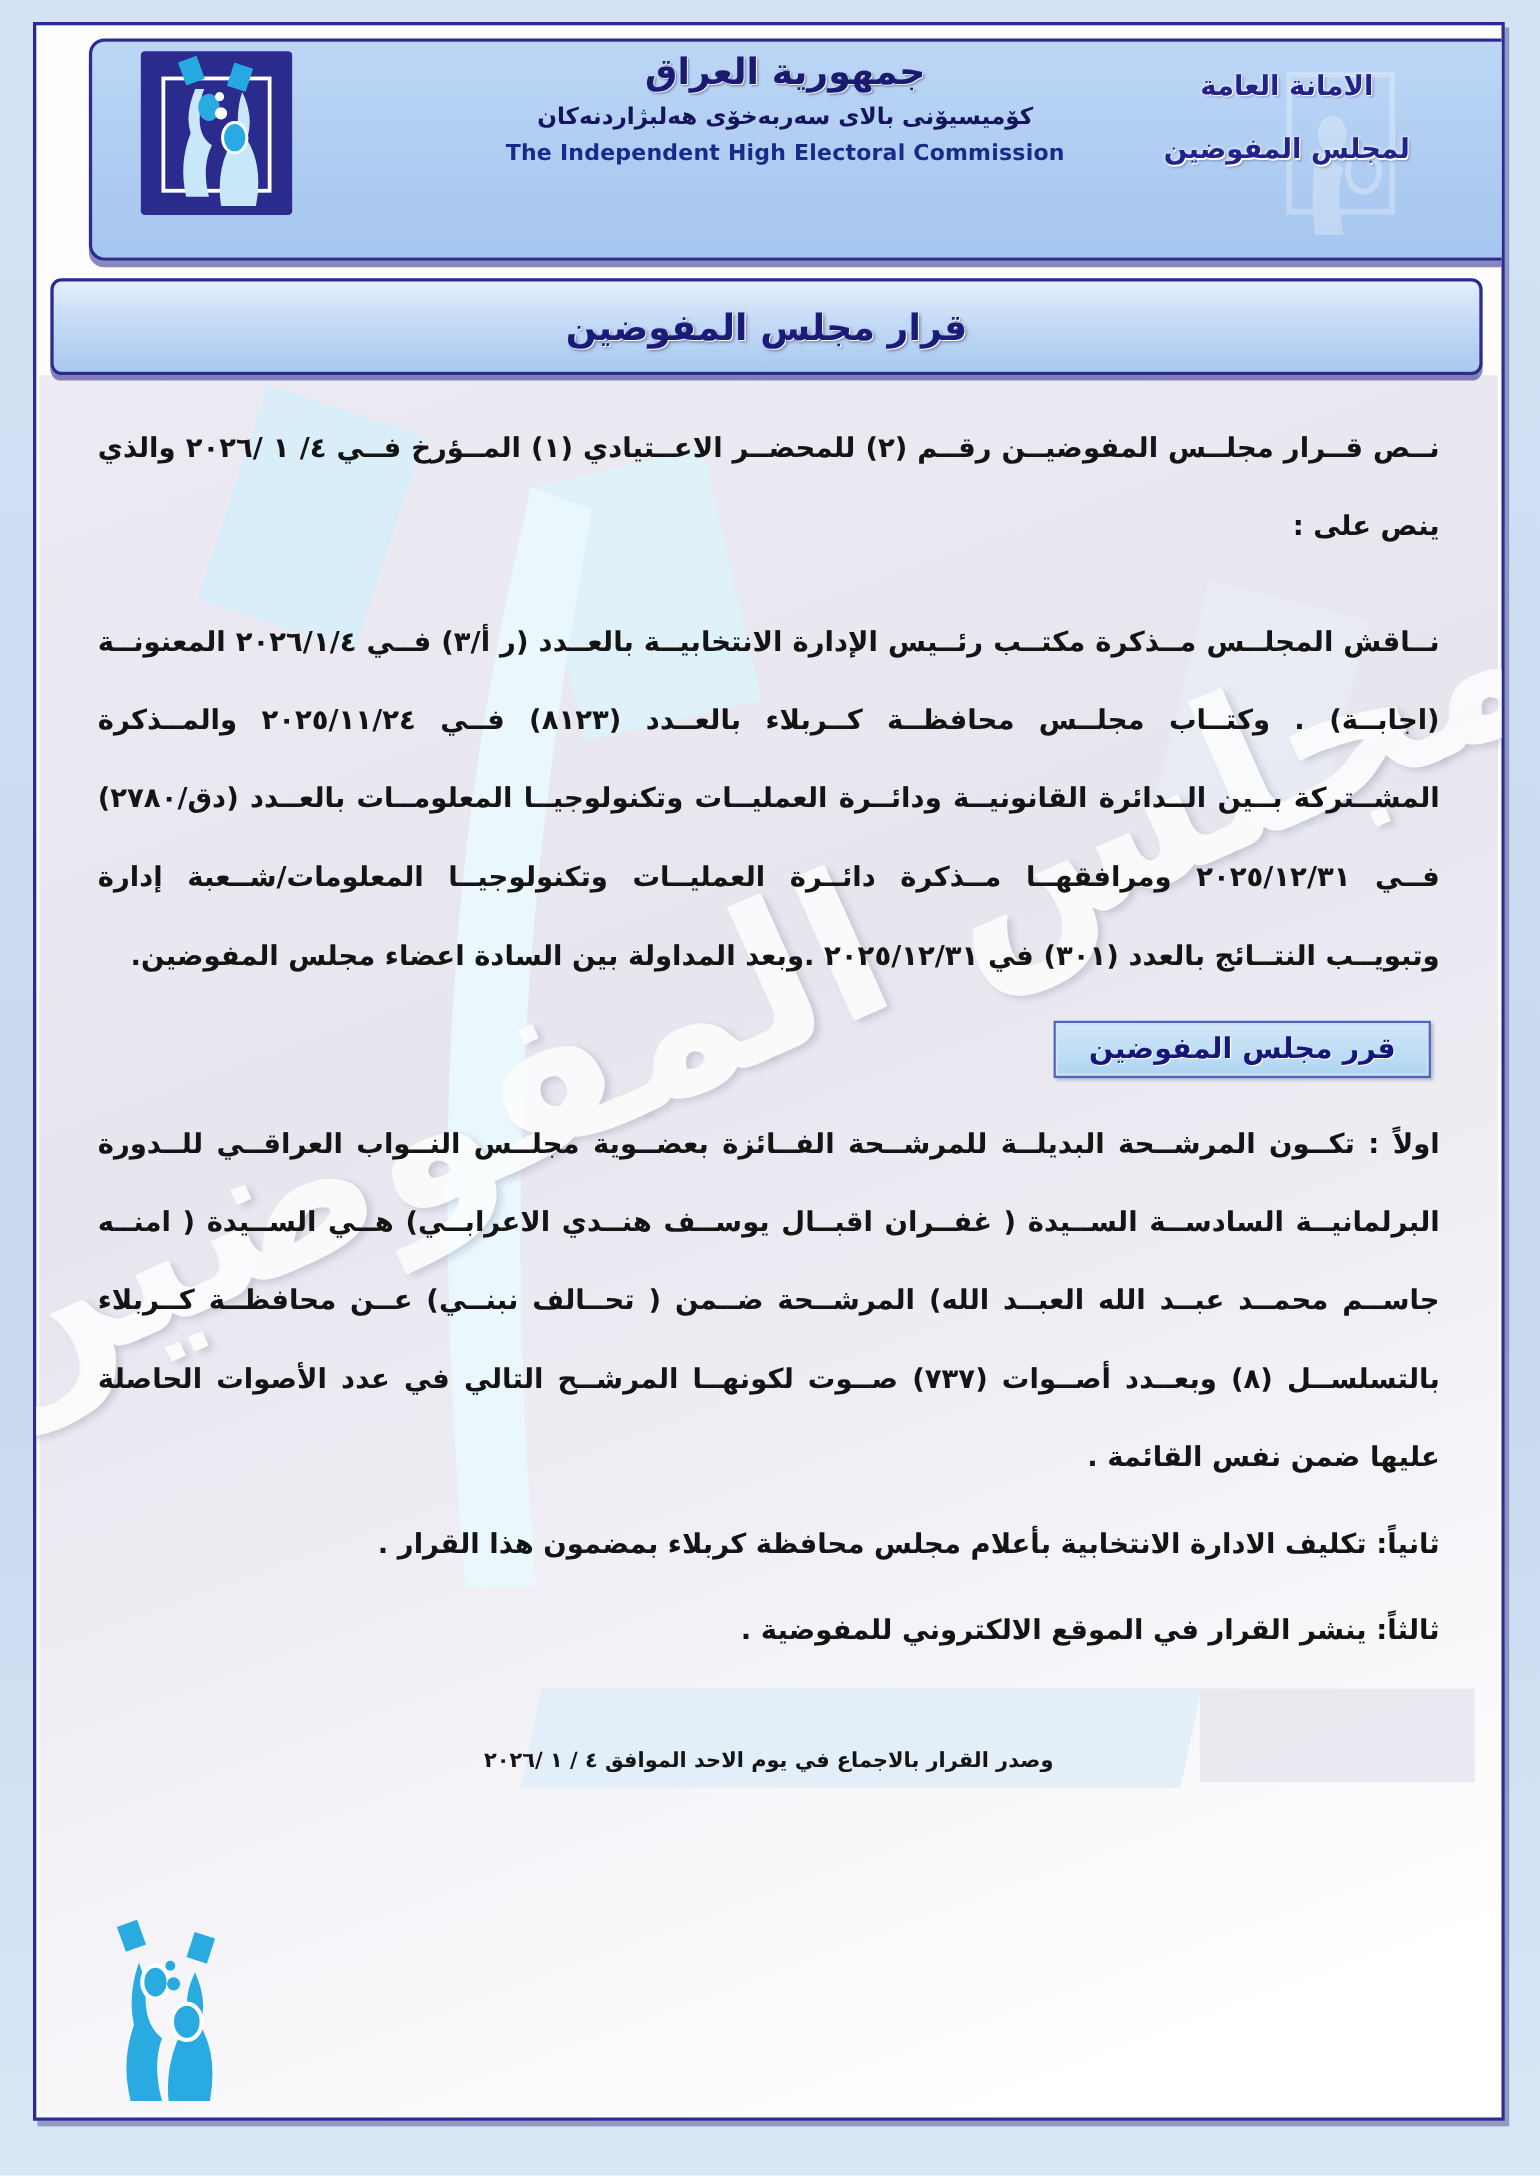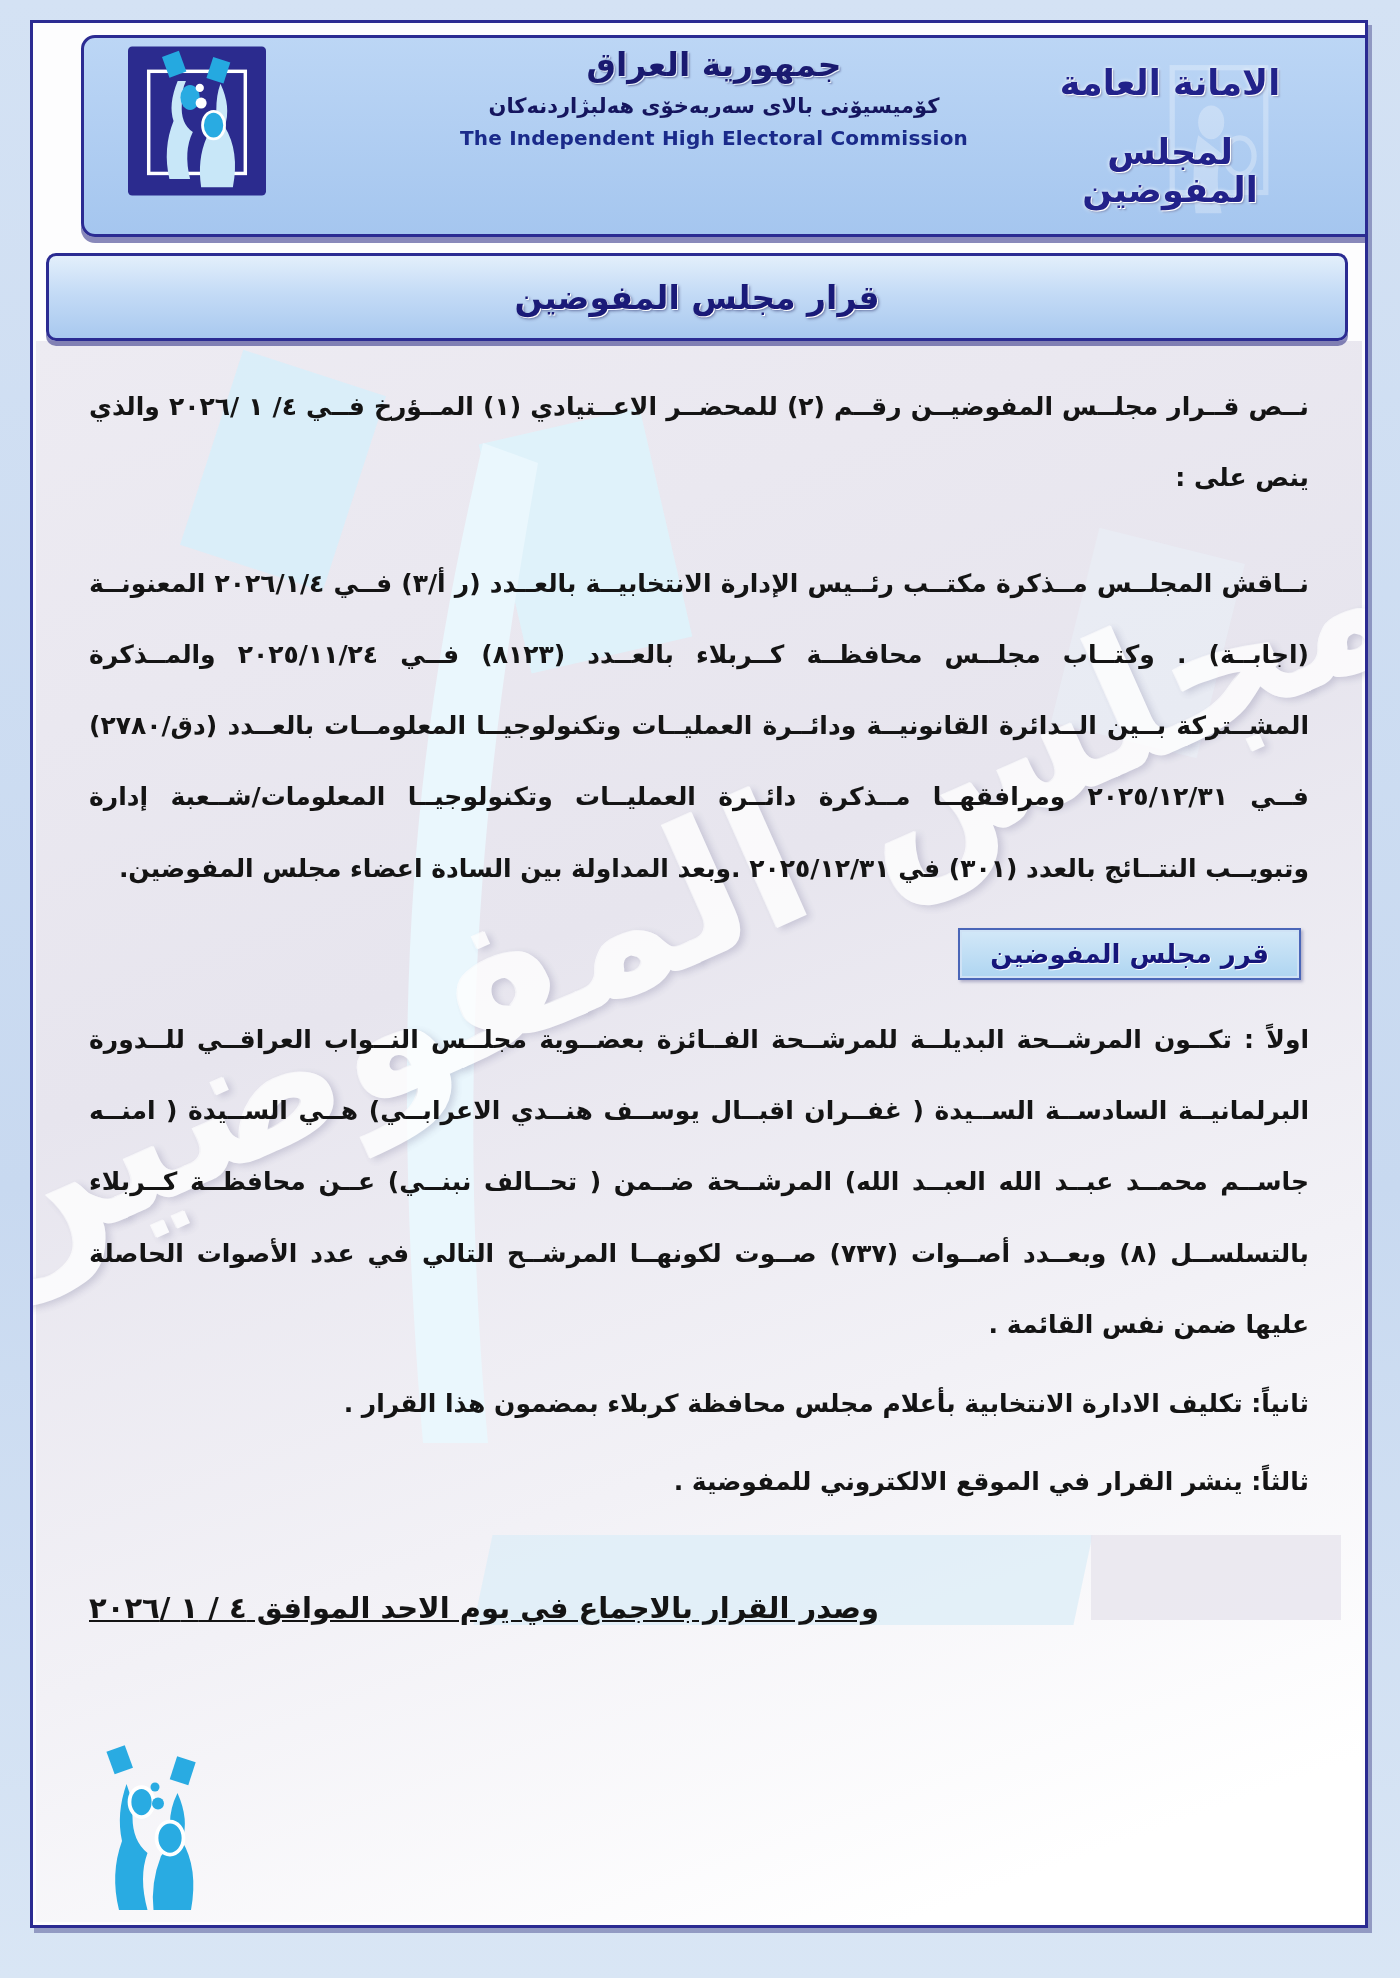--- a/index.html
+++ b/index.html
@@ -15,21 +15,21 @@
               border:3px solid #2b2b92;border-radius:14px;
               box-shadow:0 6px 0 rgba(40,40,130,.55);z-index:5;margin-left:35px;}
   .logo-box{position:absolute;left:44px;top:8px;width:138px;height:150px;}
   .org-block{position:absolute;left:330px;top:6px;width:600px;text-align:center;
              color:#1a1a70;font-weight:700;line-height:1.25;}
   .org-ar1{font-size:33px;text-shadow:1px 1px 0 #e8f1fb,2px 2px 2px rgba(30,30,90,.45);}
   .org-ar2{font-size:31px;margin-top:2px;text-shadow:1px 1px 0 #e8f1fb,2px 2px 2px rgba(30,30,90,.45);}
   .org-ku{font-size:21px;margin-top:8px;color:#15155e;}
   .org-en{font-size:20px;margin-top:6px;color:#1a2a8a;direction:ltr;letter-spacing:.2px;}
   .secretariat{position:absolute;right:60px;top:26px;width:300px;text-align:center;
-               color:#22228a;font-weight:700;font-size:35px;line-height:1.1;
+               color:#22228a;font-weight:700;font-size:25px;line-height:1.1;
                text-shadow:0 0 4px #ffffff,1px 1px 0 #ffffff,2px 2px 2px rgba(30,30,90,.4);z-index:2;}
   .secretariat .l2{margin-top:30px;}
   .hdr-wm{position:absolute;right:96px;top:6px;opacity:.28;z-index:1;}
   
   .title-box{position:absolute;left:13px;top:230px;width:1296px;height:82px;
              background:linear-gradient(180deg,#e3effb 0%,#c4dbf6 45%,#a9c9ef 100%);
              border:3px solid #2b2b92;border-radius:10px;
              box-shadow:0 5px 0 rgba(40,40,130,.55);z-index:5;
              display:flex;align-items:center;justify-content:center;}
   .title-box span{font-size:33px;font-weight:700;color:#1a1a78;
@@ -43,21 +43,21 @@
            transform:rotate(-24deg);z-index:2;pointer-events:none;
            text-shadow:3px 4px 7px rgba(110,110,145,.32),-1px -1px 0 #ffffff;}
   .content{position:absolute;left:26px;top:318px;width:1280px;z-index:3;
            color:#141414;font-weight:700;font-size:25px;}
   .content p{margin:0 30px;}
   .para{line-height:2.85;text-align:justify;}
   .p-intro{margin-top:30px !important;}
   .p-disc{margin-top:34px !important;}
   .p-first{margin-top:24px !important;}
   .line{line-height:2.7;text-align:right;margin-top:10px !important;}
-  .closing{margin-top:70px !important;text-align:left;font-size:29px;line-height:1.6;text-decoration:underline;}
+  .closing{margin-top:70px !important;text-align:center;font-size:19px;line-height:1.6;}
   .badge{display:block;width:fit-content;margin:24px 38px 6px auto;padding:9px 30px;
          font-size:26px;font-weight:700;color:#16167a;
          background:linear-gradient(180deg,#d3e8f8 0%,#aed5f1 100%);
          border:2px solid #4a66b8;box-shadow:0 0 0 2px #cfe2f5 inset,2px 2px 3px rgba(60,60,120,.35);
          text-shadow:1px 1px 0 #ffffff;}
   .footer-logo{position:absolute;left:42px;top:1722px;width:160px;height:168px;z-index:1;}
 </style>
 </head>
 <body>
 

